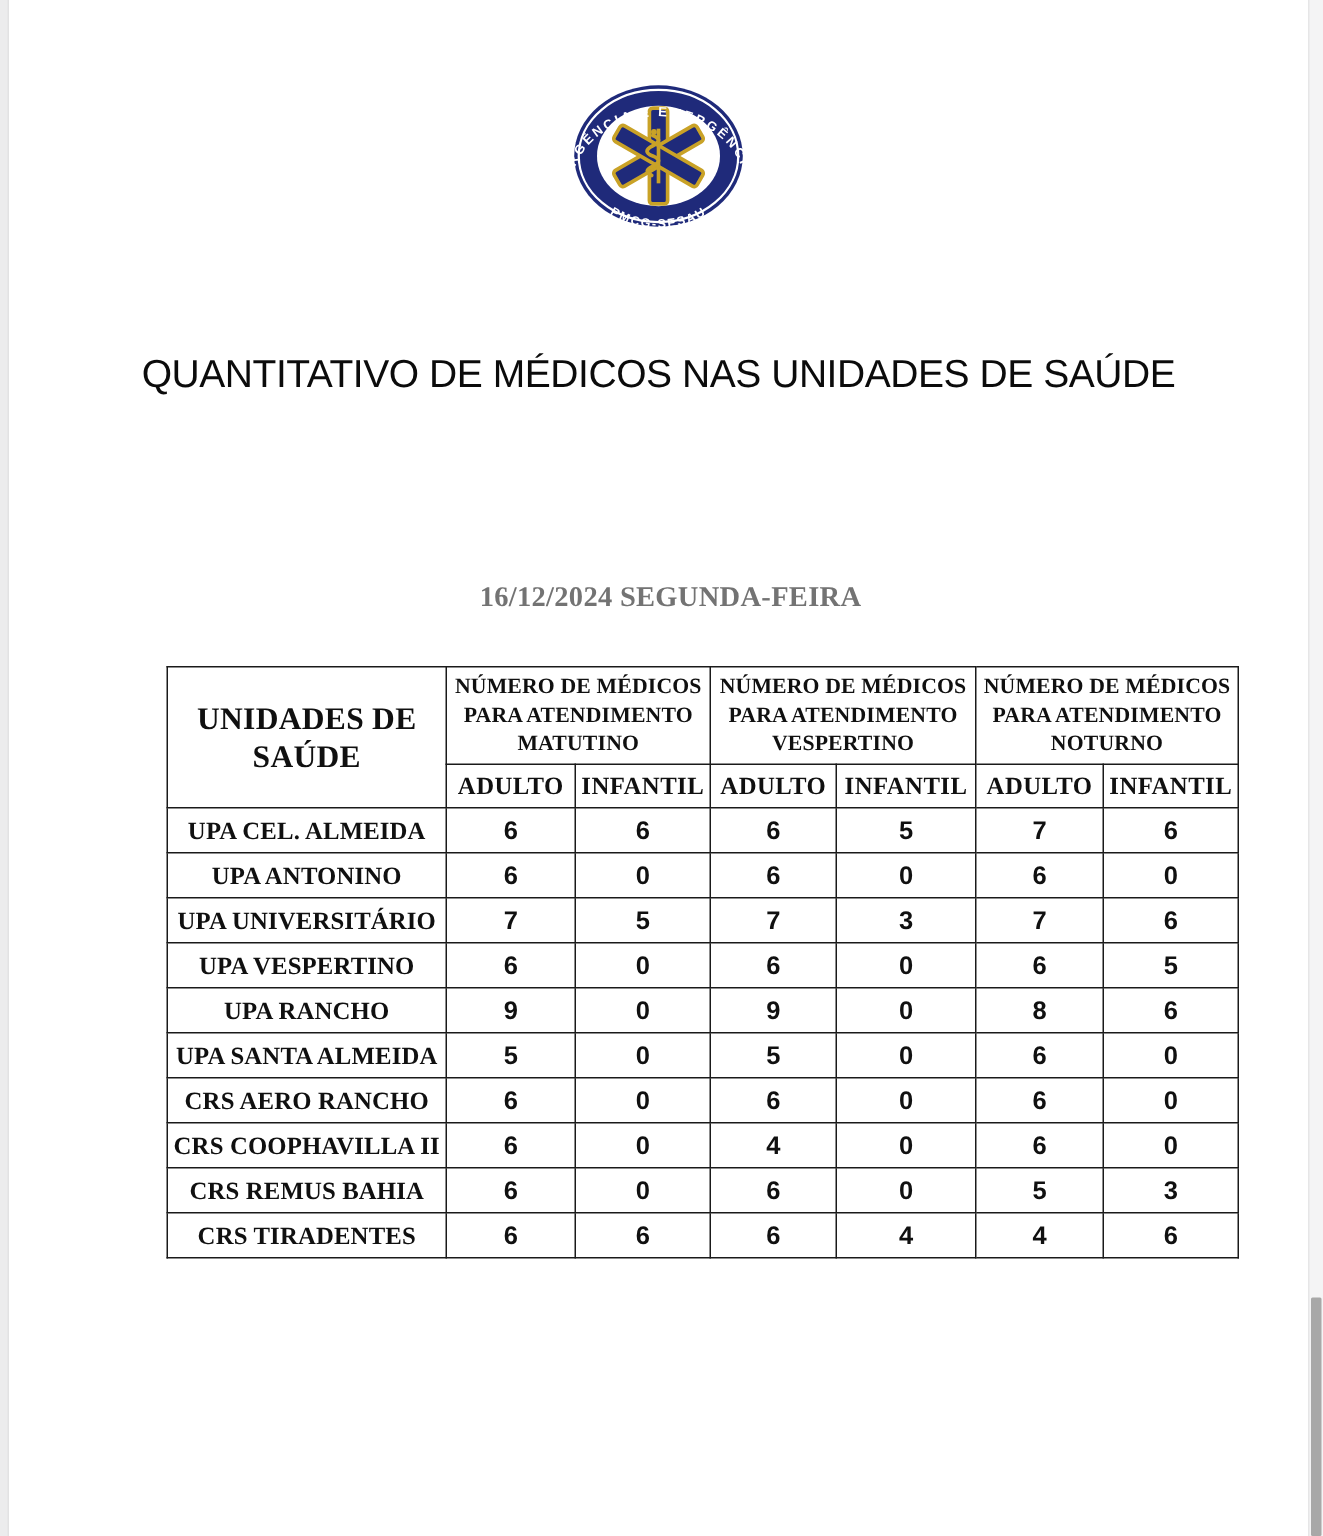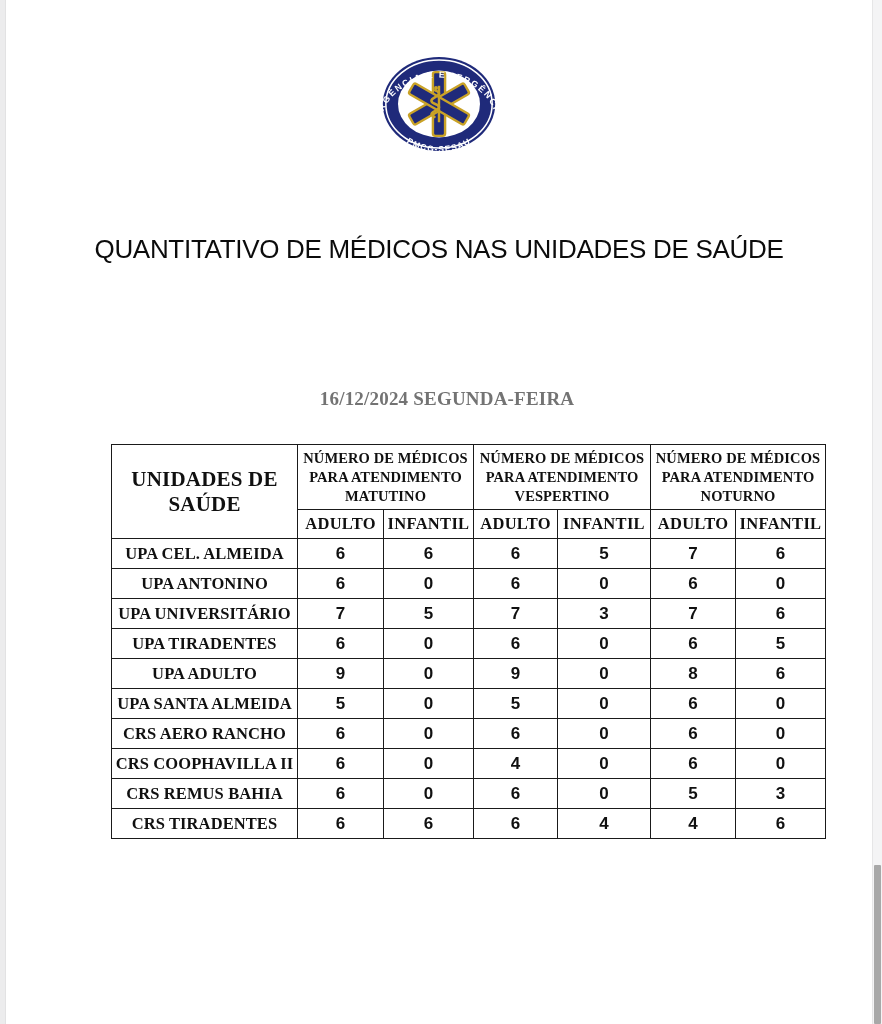--- a/index.html
+++ b/index.html
@@ -282,30 +282,30 @@
           <tr>
             <td class="unit-cell">UPA UNIVERSITÁRIO</td>
             <td class="num-cell">7</td>
             <td class="num-cell">5</td>
             <td class="num-cell">7</td>
             <td class="num-cell">3</td>
             <td class="num-cell">7</td>
             <td class="num-cell">6</td>
           </tr>
           <tr>
-            <td class="unit-cell">UPA TIRADENTES</td>
-            <td class="num-cell">6</td>
-            <td class="num-cell">0</td>
-            <td class="num-cell">6</td>
-            <td class="num-cell">0</td>
-            <td class="num-cell">6</td>
-            <td class="num-cell">5</td>
-          </tr>
-          <tr>
-            <td class="unit-cell">UPA ADULTO</td>
+            <td class="unit-cell">UPA VESPERTINO</td>
+            <td class="num-cell">6</td>
+            <td class="num-cell">0</td>
+            <td class="num-cell">6</td>
+            <td class="num-cell">0</td>
+            <td class="num-cell">6</td>
+            <td class="num-cell">5</td>
+          </tr>
+          <tr>
+            <td class="unit-cell">UPA RANCHO</td>
             <td class="num-cell">9</td>
             <td class="num-cell">0</td>
             <td class="num-cell">9</td>
             <td class="num-cell">0</td>
             <td class="num-cell">8</td>
             <td class="num-cell">6</td>
           </tr>
           <tr>
             <td class="unit-cell">UPA SANTA ALMEIDA</td>
             <td class="num-cell">5</td>

